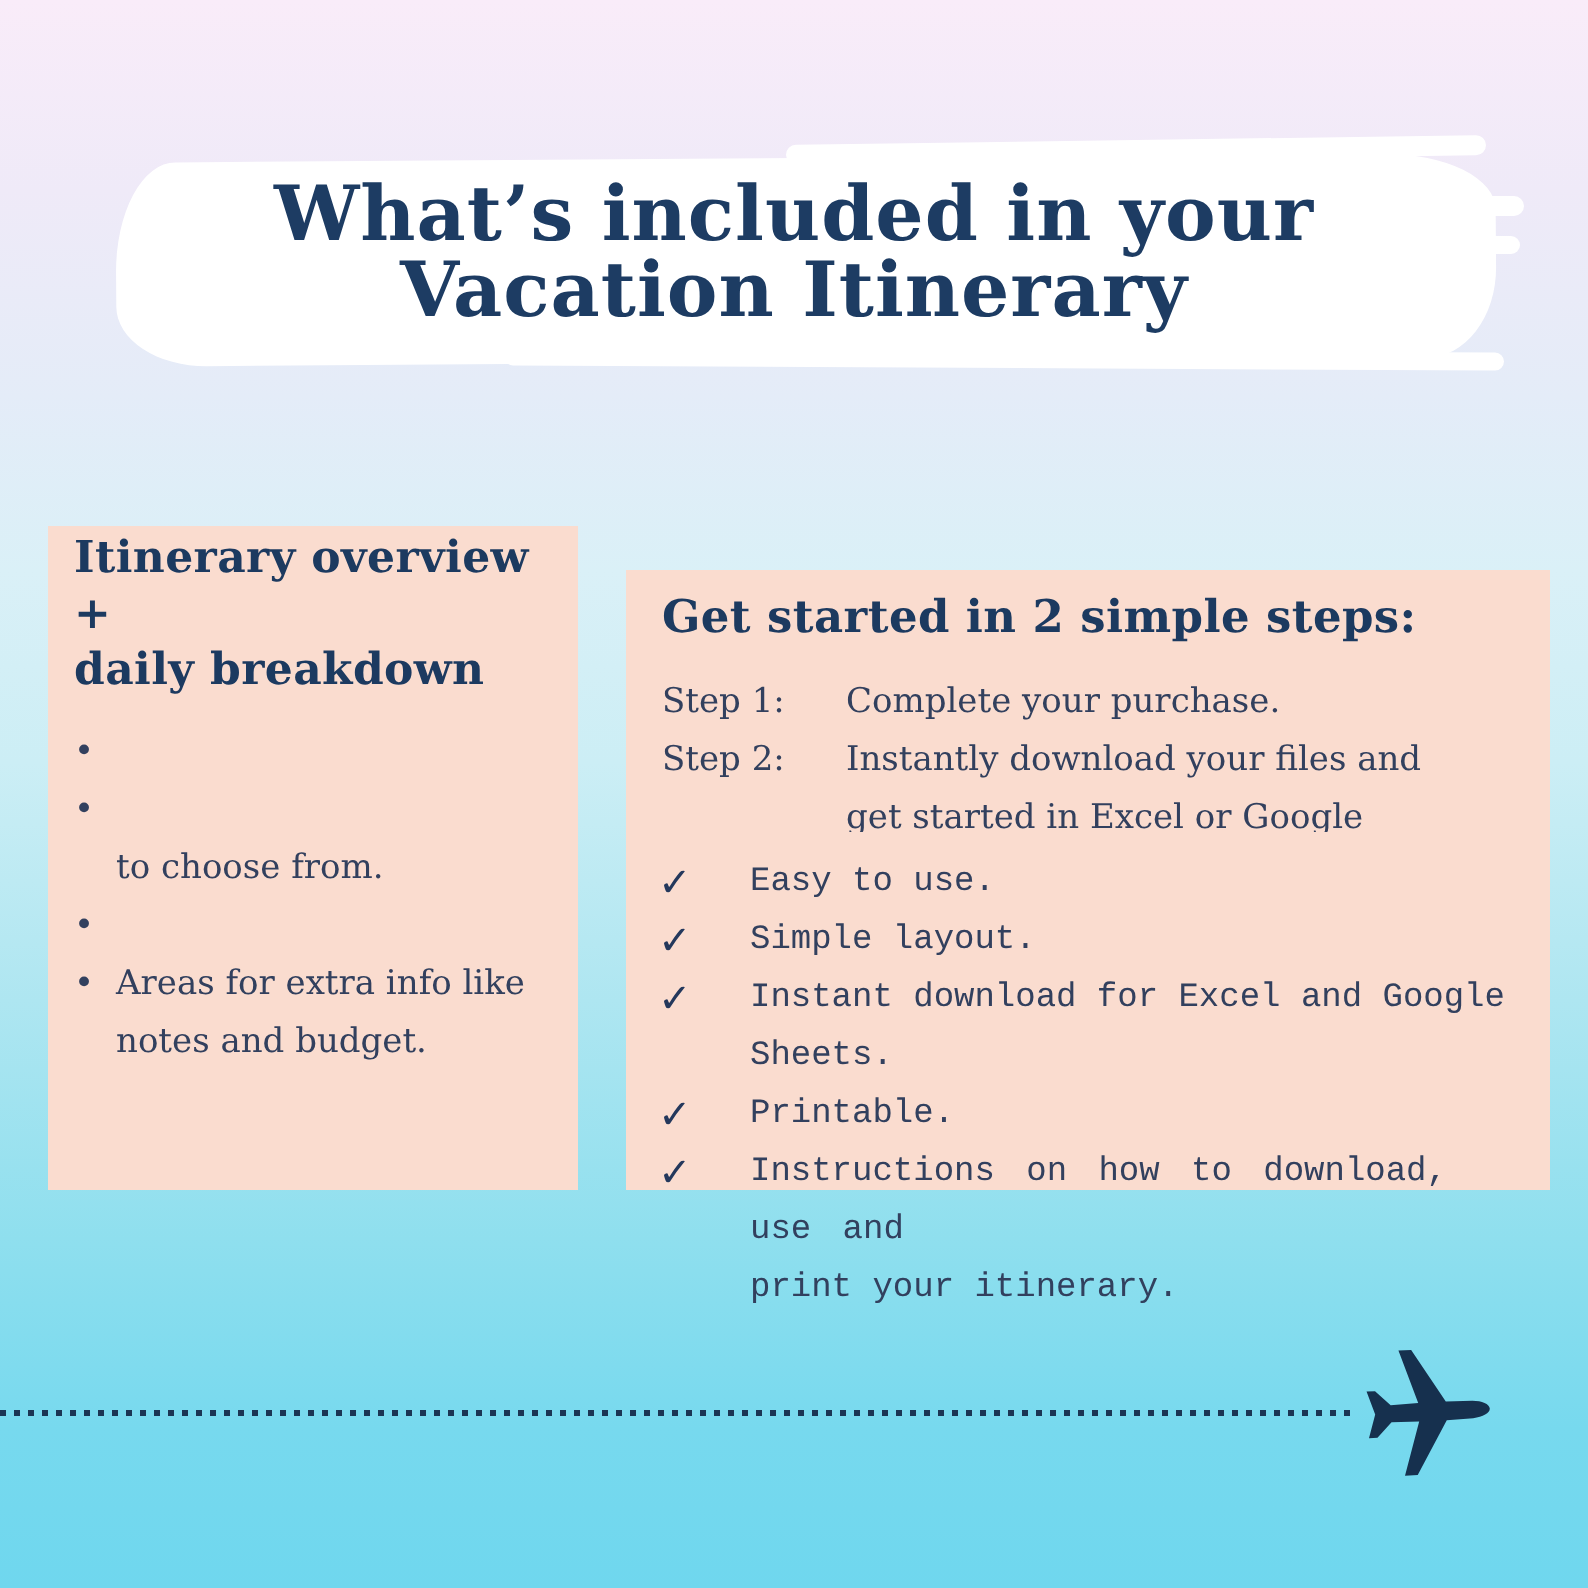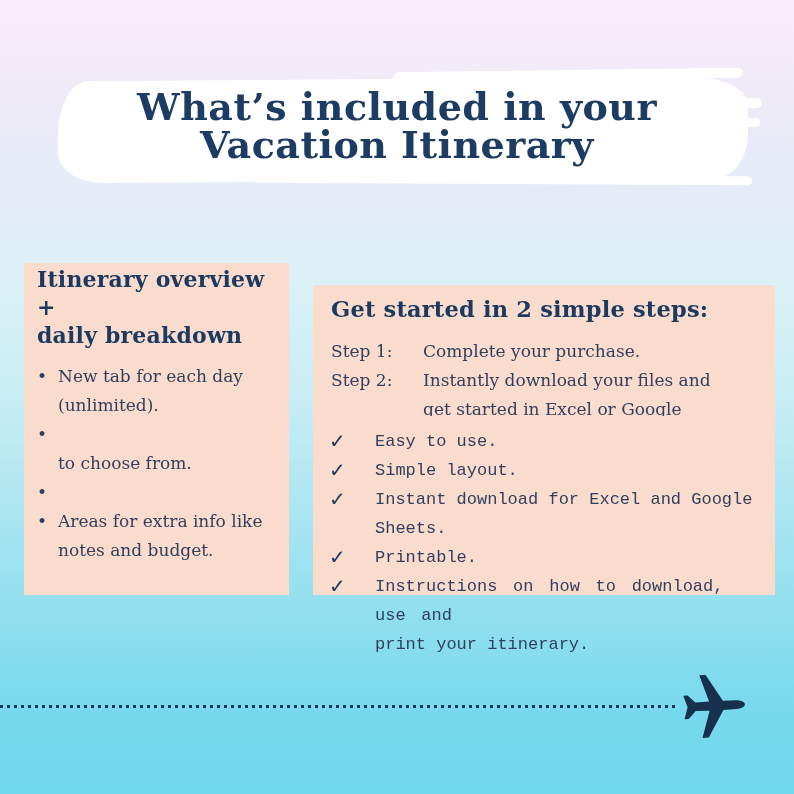--- a/index.html
+++ b/index.html
@@ -77,21 +77,20 @@
   <div class="streak s4"></div>
   <div class="streak s5"></div>
 
   <h1 class="page-title"><span>What’s included in your</span><br><span>Vacation Itinerary</span></h1>
 
   <section class="panel overview-box">
     <h2><span>Itinerary overview +</span><br><span>daily breakdown</span></h2>
     <ul class="bullet-list">
       <li class="bullet-row">
         <span class="bullet-dot">•</span>
-        <span><span>New tab for each day</span><br><span>(unlimited).</span></span>
       </li>
       <li class="bullet-row">
         <span class="bullet-dot">•</span>
         <span><br><span>to choose from.</span></span>
       </li>
       <li class="bullet-row">
         <span class="bullet-dot">•</span>
       </li>
       <li class="bullet-row">
         <span class="bullet-dot">•</span>

